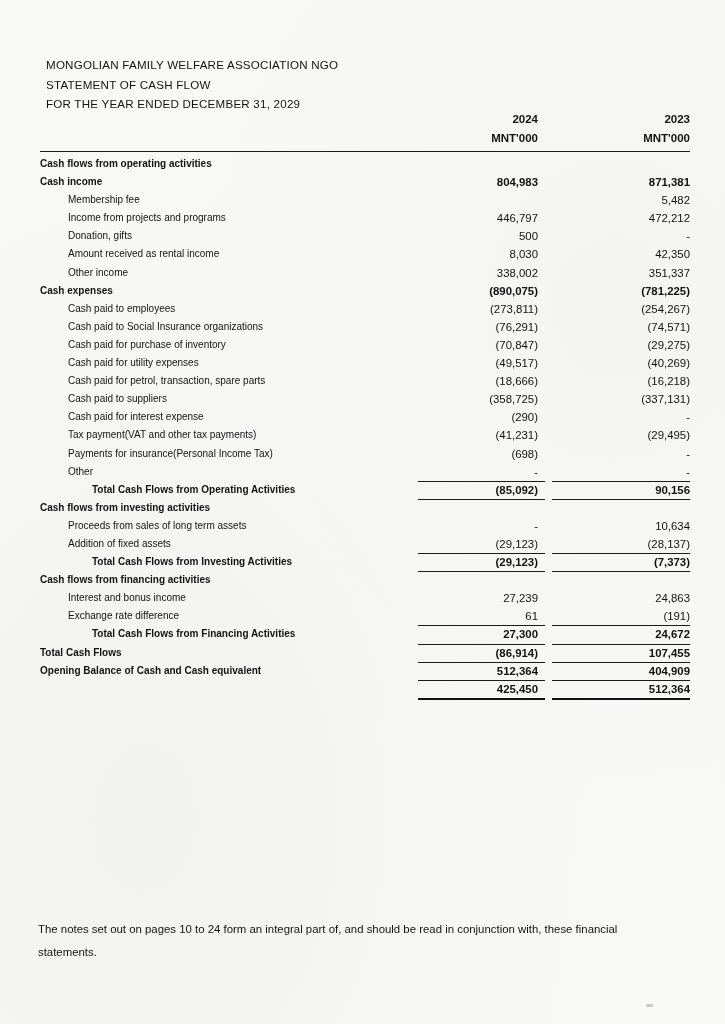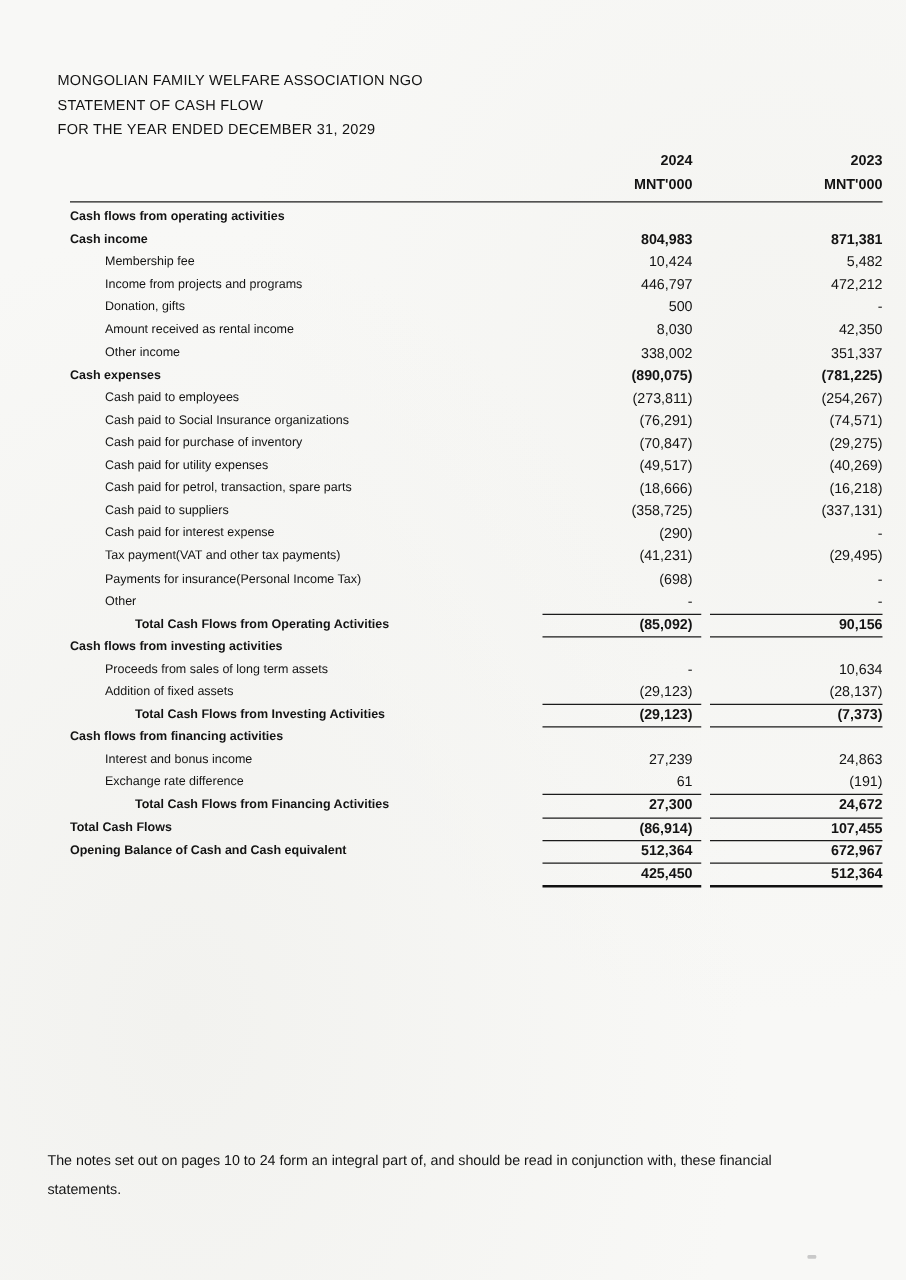--- a/index.html
+++ b/index.html
@@ -32,23 +32,22 @@
   .titleblock div {
     font-weight: normal;
     font-size: 11.6px;
     letter-spacing: 0.22px;
     line-height: 19.5px;
     white-space: nowrap;
   }
   .table {
     position: absolute;
     left: 40px;
-    top: 120px;
+    top: 110px;
     width: 650px;
-    margin-left: 16px;
   }
   .row {
     position: relative;
     height: 18.1px;
     width: 100%;
   }
   .label {
     position: absolute;
     left: 0;
     top: 0;
@@ -161,21 +160,20 @@
           <div class="v24 b"></div>
           <div class="v23 b"></div>
         </div>
         <div class="row">
           <div class="label ind0 b">Cash income</div>
           <div class="v24 b">804,983</div>
           <div class="v23 b">871,381</div>
         </div>
         <div class="row">
           <div class="label ind1">Membership fee</div>
-          <div class="v24">10,424</div>
           <div class="v23">5,482</div>
         </div>
         <div class="row">
           <div class="label ind1">Income from projects and programs</div>
           <div class="v24">446,797</div>
           <div class="v23">472,212</div>
         </div>
         <div class="row">
           <div class="label ind1">Donation, gifts</div>
           <div class="v24">500</div>
@@ -320,21 +318,21 @@
           <div class="v24 b">(86,914)</div>
           <div class="v23 b">107,455</div>
         </div>
         <div class="colrules">
           <div class="r24"></div>
           <div class="r23"></div>
         </div>
         <div class="row">
           <div class="label ind0 b">Opening Balance of Cash and Cash equivalent</div>
           <div class="v24 b">512,364</div>
-          <div class="v23 b">672,967</div>
+          <div class="v23 b">404,909</div>
         </div>
         <div class="colrules">
           <div class="r24"></div>
           <div class="r23"></div>
         </div>
         <div class="row">
           <div class="v24 b">425,450</div>
           <div class="v23 b">512,364</div>
         </div>
         <div class="colrules thick">

